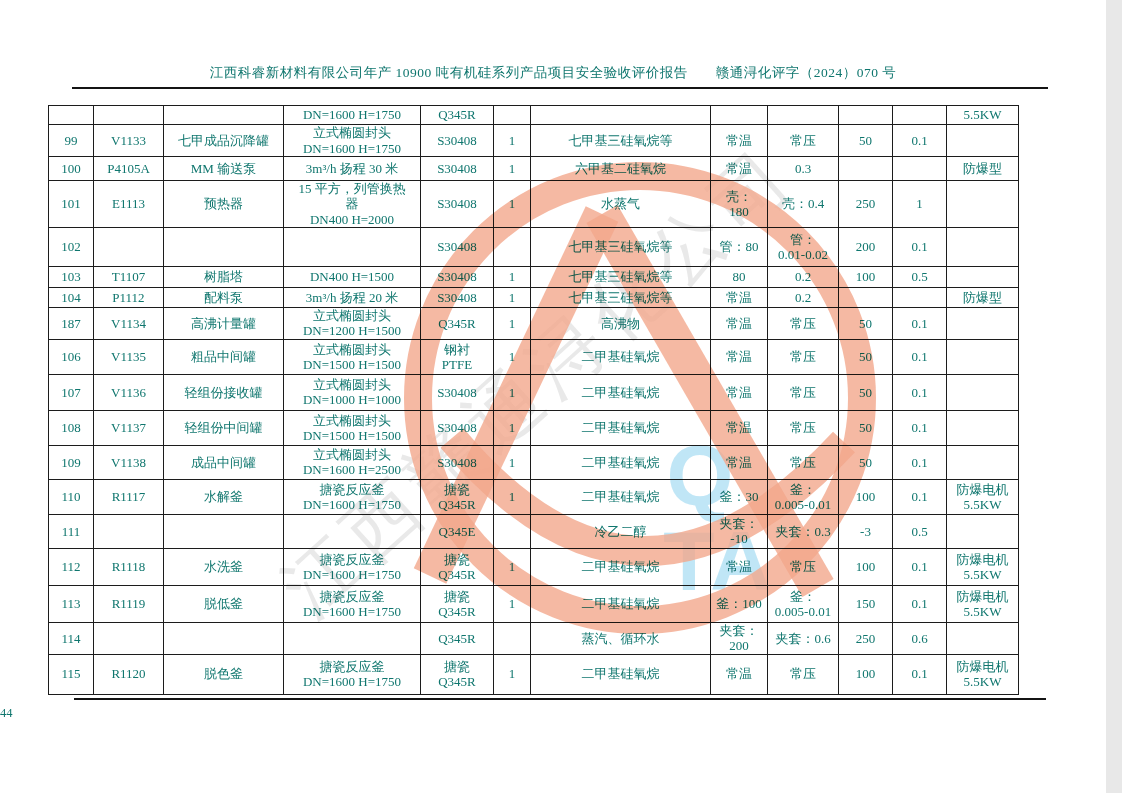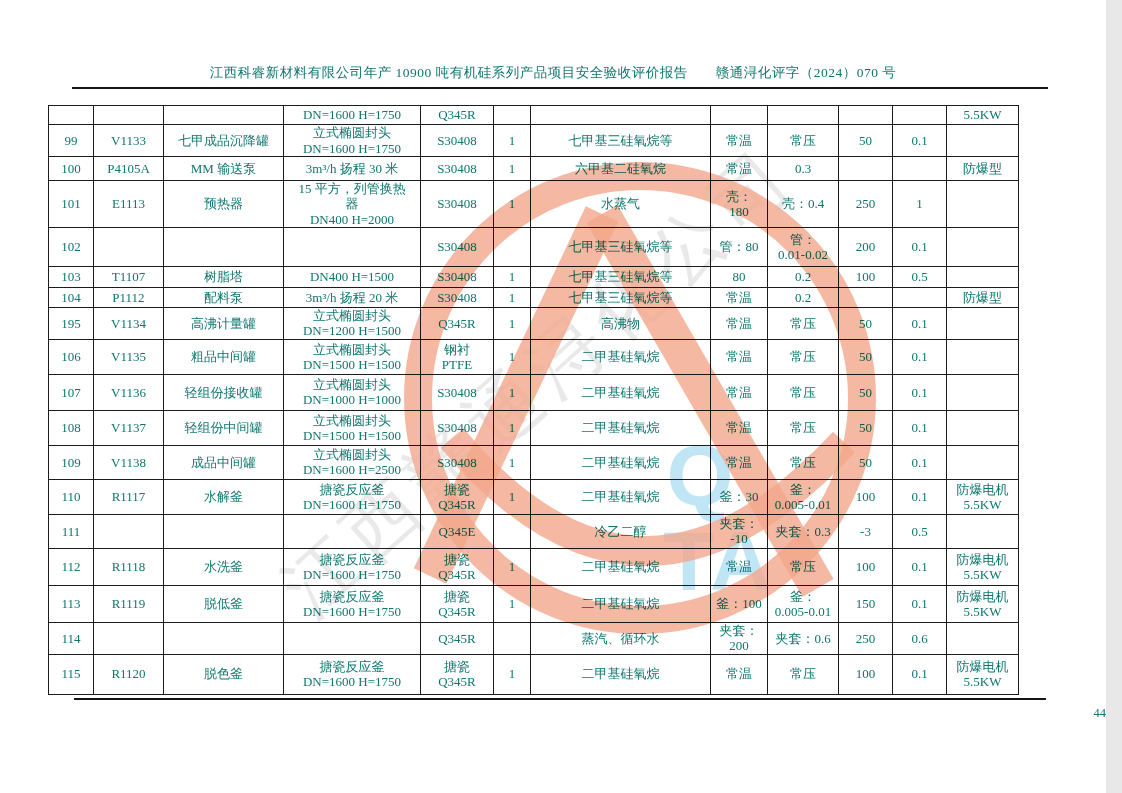--- a/index.html
+++ b/index.html
@@ -30,21 +30,21 @@
     text-align:center;vertical-align:middle;
     padding:0 2px;
     white-space:pre-line;
     overflow:hidden;
   }
   .footer-rule{
     position:absolute;top:698px;left:74px;width:972px;height:1.5px;background:#141414;
   }
   .page-number{
     position:absolute;top:706px;left:0;width:100%;
-    text-align:right;font-size:12.5px;
+    text-align:left;font-size:12.5px;
   }
   .watermark{
     position:absolute;left:0;top:0;width:1122px;height:793px;
     pointer-events:none;
     mix-blend-mode:multiply;
   }
 </style>
 </head>
 <body>
 
@@ -166,21 +166,21 @@
           <td>S30408</td>
           <td>1</td>
           <td>七甲基三硅氧烷等</td>
           <td>常温</td>
           <td>0.2</td>
           <td></td>
           <td></td>
           <td>防爆型</td>
         </tr>
         <tr style="height: 32px;">
-          <td>195</td>
+          <td>187</td>
           <td>V1134</td>
           <td>高沸计量罐</td>
           <td>立式椭圆封头
 DN=1200 H=1500</td>
           <td>Q345R</td>
           <td>1</td>
           <td>高沸物</td>
           <td>常温</td>
           <td>常压</td>
           <td>50</td>

